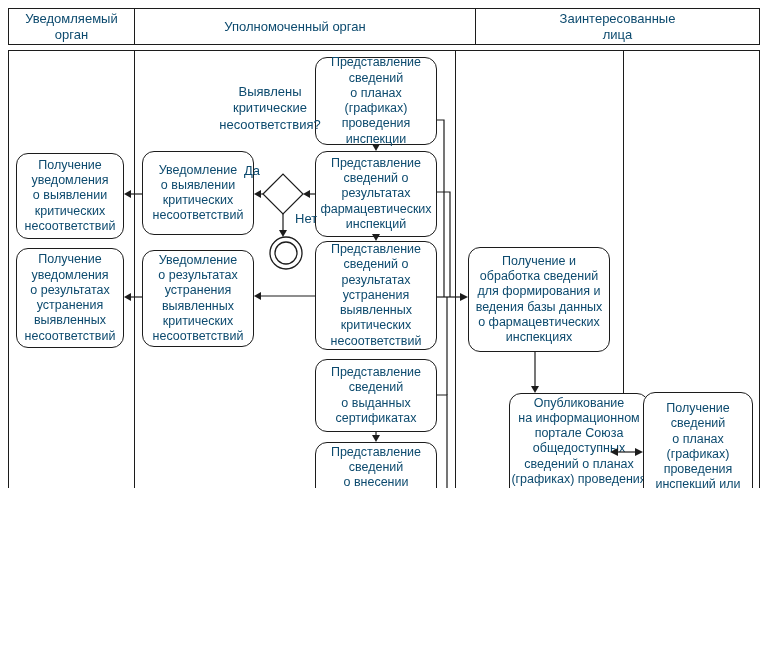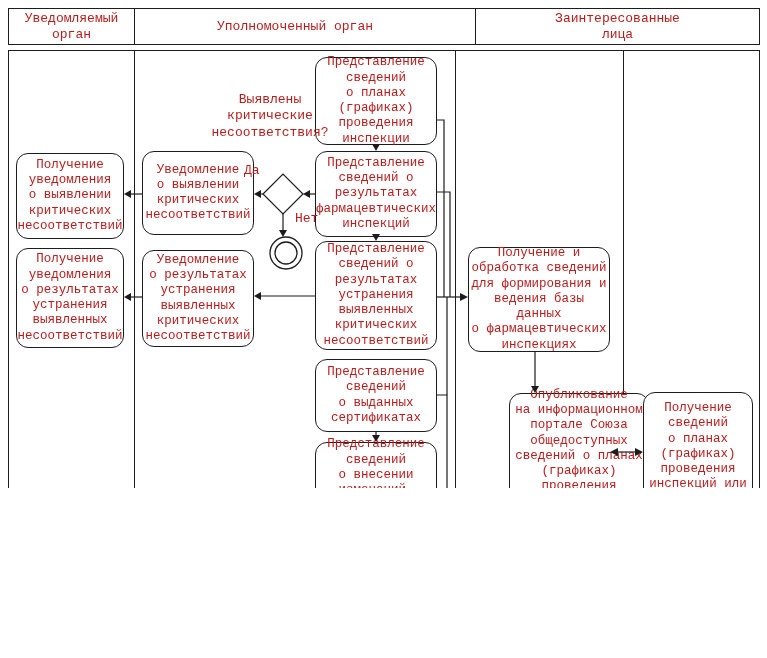--- a/index.html
+++ b/index.html
@@ -1,18 +1,18 @@
 <!DOCTYPE html>
 <html><head>
 <meta charset="utf-8">
 <style>
   html,body { margin:0; padding:0; background:#ffffff; }
   .canvas {
     position:relative; width:767px; height:488px; background:#ffffff;
-    font-family:Liberation Mono, monospace; color:#b91c1c;
+    font-family:Liberation Sans, sans-serif; color:#0c4a6e;
     overflow:hidden;
   }
   .hdr-row {
     position:absolute; left:8px; top:8px; width:752px; height:37px;
     border:1px solid #1c1c1c; box-sizing:border-box; display:flex;
   }
   .hdr-cell {
     box-sizing:border-box; border-left:1px solid #1c1c1c;
     display:flex; align-items:center; justify-content:center;
     text-align:center; white-space:pre-line; font-size:13px; line-height:1.18;
@@ -131,21 +131,21 @@
 сертификатах</div>
 
   <div class="box" style="left:643px; top:392px; width:110px; height:125px;">Получение
 сведений
 о планах
 (графиках)
 проведения
 инспекций или
 сертификатах</div>
 
-  <div class="free-label" style="left:203px; top:84px; width:134px;margin-top:8px;">Выявлены
+  <div class="free-label" style="left:203px; top:84px; width:134px;">Выявлены
 критические
 несоответствия?</div>
   <div class="small-label" style="left:244px; top:163px;">Да</div>
   <div class="small-label" style="left:295px; top:211px;">Нет</div>
   <div class="free-label" style="left:543px; top:603px; width:150px;">База данных
 о фармацевтических
 выявленных</div>
 
   <svg class="shapes" width="767" height="658">
     <polygon points="263,194 283,174 303,194 283,214" fill="#ffffff" stroke="#1c1c1c" stroke-width="1.2"></polygon>

